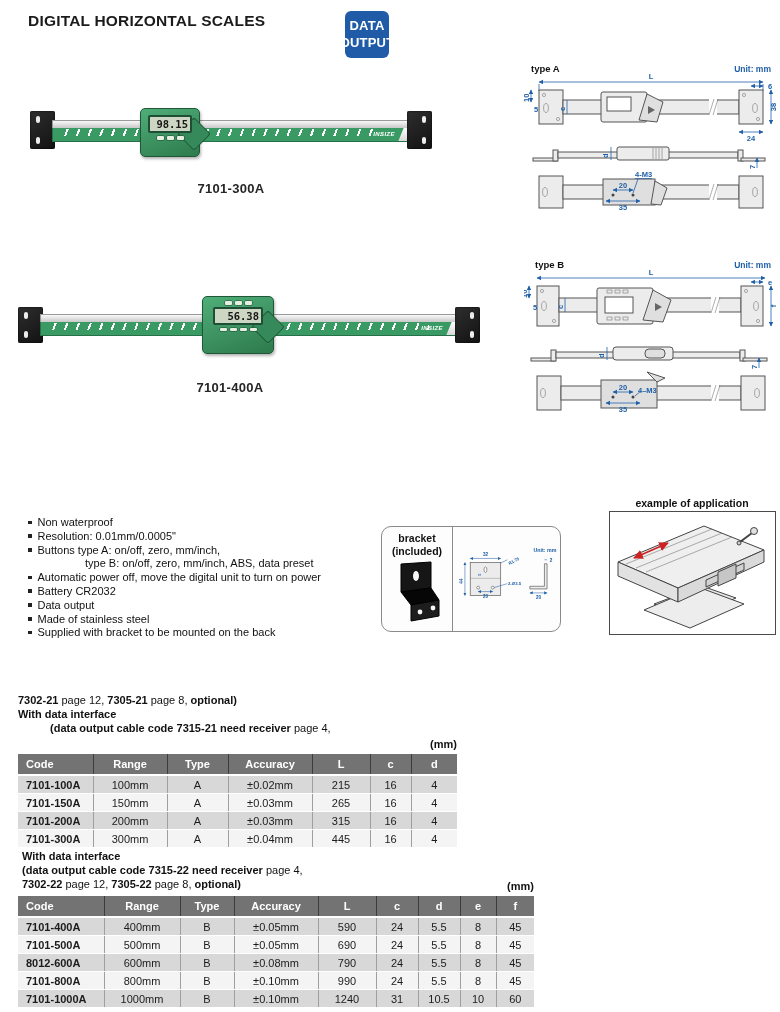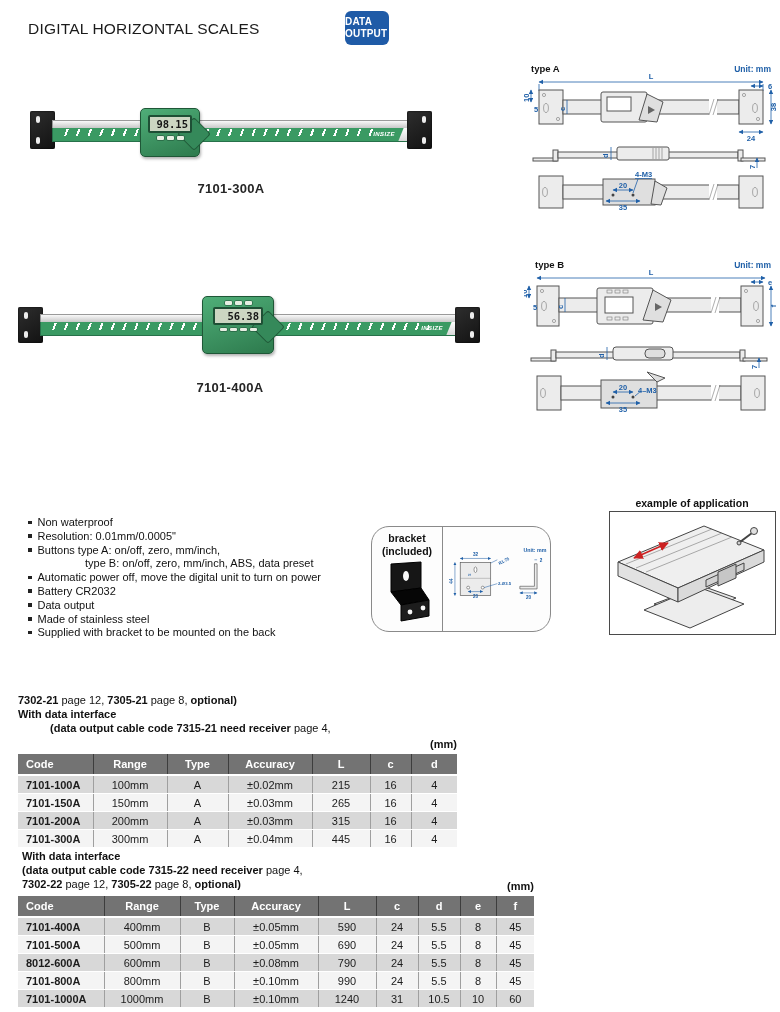--- a/index.html
+++ b/index.html
@@ -1,24 +1,24 @@
 <!DOCTYPE html>
 <html><head>
 <meta charset="utf-8">
 <style>
   html,body{margin:0;padding:0;background:#fff;}
   .page{position:relative;width:780px;height:1012px;background:#ffffff;overflow:hidden;
         font-family:"Liberation Sans",sans-serif;color:#1c1c1c;}
   .abs{position:absolute;}
 
   
-  .title{left:28px;top:20px;font-size:15.5px;font-weight:normal;color:#1b1b1b;letter-spacing:.2px;}
-  .badge{left:345px;top:11px;width:44px;height:34px;background:#1f5ba7;border-radius:6px;
-         display:flex;flex-direction:column;align-items:flex-start;justify-content:center;
-         color:#fff;font-weight:bold;font-size:10px;line-height:1.25;letter-spacing:.2px;}
+  .title{left:28px;top:12px;font-size:15.5px;font-weight:bold;color:#1b1b1b;letter-spacing:.2px;}
+  .badge{left:345px;top:11px;width:44px;height:47px;background:#1f5ba7;border-radius:6px;
+         display:flex;flex-direction:column;align-items:center;justify-content:center;
+         color:#fff;font-weight:bold;font-size:13px;line-height:1.25;letter-spacing:.2px;}
 
   
   .product{position:absolute;}
   .endblock{position:absolute;width:25px;background:linear-gradient(145deg,#2e2e2e,#121212);
             border-radius:2px;box-shadow:inset 0 0 2px #000;}
   .hole{position:absolute;width:4px;height:7px;background:#ededed;border-radius:2px;}
   .beam{position:absolute;}
   .rail{height:7px;background:linear-gradient(#f9f9f9,#c8c8c8);border:1px solid #9a9a9a;border-bottom:none;}
   .scalebar{position:relative;height:13px;background:#3a9a63;border:1px solid #27714a;border-top:none;overflow:hidden;}
   .tickmarks{position:absolute;left:4px;right:30px;top:1px;height:7px;
@@ -47,21 +47,21 @@
   .dlabel{fill:#111;font-size:9.5px;font-weight:bold;}
   .dunit{fill:#2060a8;font-size:8.5px;font-weight:bold;}
 
   
   .features{left:28px;top:516px;width:350px;font-size:11px;line-height:13.8px;color:#111;}
   .feat{white-space:nowrap;}
   .feat-indent{padding-left:57px;}
   .sq{display:inline-block;width:3.5px;height:3.5px;background:#222;margin-right:6px;margin-bottom:2px;}
 
   
-  .bracketbox{left:371px;top:526px;width:178px;height:104px;border:1.5px solid #8a8a8a;border-radius:18px;
+  .bracketbox{left:381px;top:526px;width:178px;height:104px;border:1.5px solid #8a8a8a;border-radius:10px;
               display:flex;overflow:hidden;background:#fdfdfd;}
   .bracket-left{width:70px;border-right:1.5px solid #8a8a8a;display:flex;flex-direction:column;align-items:center;padding-top:5px;}
   .bracket-label{font-size:10.5px;font-weight:bold;line-height:1.2;text-align:center;color:#111;}
   .appl-label{left:610px;top:497px;width:164px;text-align:center;font-size:10.5px;font-weight:bold;color:#111;}
   .applbox{left:609px;top:511px;width:165px;height:122px;border:1.5px solid #4a4a4a;background:#fff;}
 
   
   .sec-head{font-size:11px;font-weight:bold;color:#111;line-height:13.5px;}
   .sec-note{font-size:11px;color:#111;line-height:13.5px;}
   .seg-b{font-weight:bold;}

